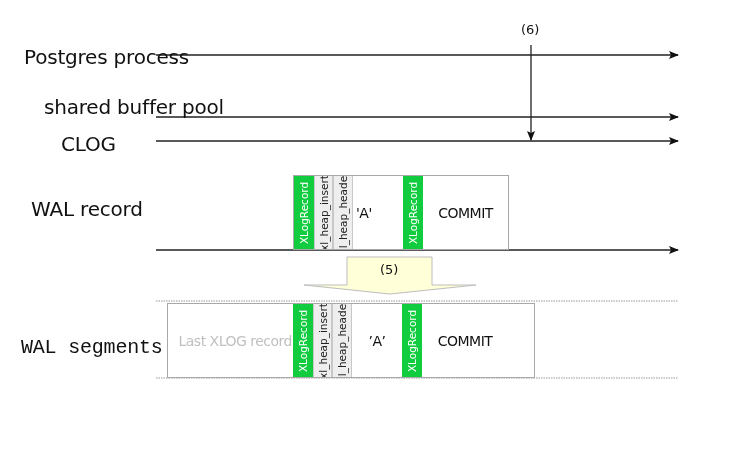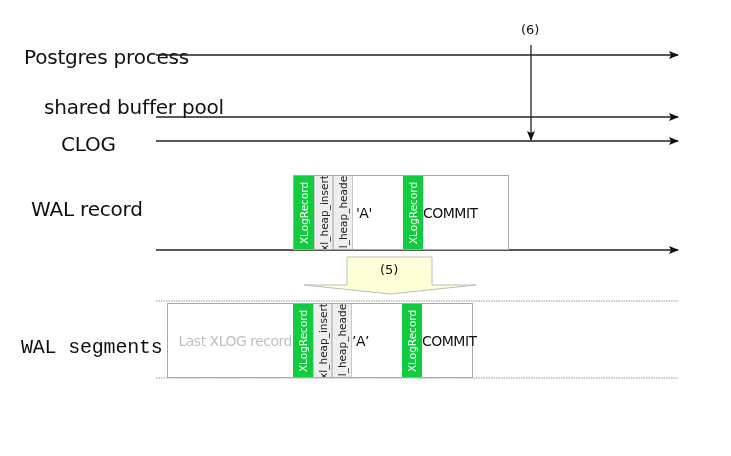--- a/index.html
+++ b/index.html
@@ -7,21 +7,21 @@
          font-family:"DejaVu Sans", sans-serif; color:#111; }
   .label { position:absolute; font-size:20px; white-space:nowrap; letter-spacing:-0.2px; }
   svg.canvas { position:absolute; left:0; top:0; }
   .cell { position:absolute; box-sizing:border-box; overflow:hidden; }
   .vtext { position:absolute; left:50%; top:50%; white-space:nowrap; font-size:10.5px;
            transform:translate(-50%,-50%) rotate(-90deg); }
   .green { background:#12cc3f; color:#ffffff; }
   .grey { background:#eeeeee; color:#222; border-left:1px solid #c8c8c8; border-right:1px solid #c8c8c8; }
   .block { position:absolute; box-sizing:border-box; border:1px solid #a8a8a8; background:#fff; }
   .ctext { position:absolute; left:0; right:0; top:50%; transform:translateY(-50%);
-           font-size:14px; letter-spacing:-0.5px; }
+           text-align:center; font-size:14px; letter-spacing:-0.5px; }
   .step { position:absolute; font-size:13px; }
 </style>
 </head>
 <body>
 
 <svg class="canvas" width="731" height="456">
   <defs>
     <marker id="ah" markerWidth="10" markerHeight="8" refX="9" refY="4" orient="auto" markerUnits="userSpaceOnUse">
       <path d="M0,0 L10,4 L0,8 L2,4 Z" fill="#111"></path>
     </marker>
@@ -59,21 +59,21 @@
     <span class="ctext" style="text-align:left;padding-left:3px;">'A'</span>
   </div>
   <div class="cell green" style="left:109px;top:0;width:20px;height:100%;">
     <span class="vtext">XLogRecord</span>
   </div>
   <div class="cell" style="left:129px;top:0;width:85px;height:100%;">
     <span class="ctext">COMMIT</span>
   </div>
 </div>
 
-<div class="block" style="left:167px;top:303px;width:306px;height:75px;">
+<div class="block" style="left:167px;top:303px;width:368px;height:75px;">
   <div class="cell" style="left:0;top:0;width:125px;height:100%;">
     <span class="ctext" style="color:#c0c0c0;text-align:right;padding-right:1px;left:auto;right:0;">Last XLOG record</span>
   </div>
   <div class="cell green" style="left:125px;top:0;width:20px;height:100%;">
     <span class="vtext">XLogRecord</span>
   </div>
   <div class="cell grey" style="left:145px;top:0;width:19px;height:100%;">
     <span class="vtext">xl_heap_insert</span>
   </div>
   <div class="cell grey" style="left:164px;top:0;width:20px;height:100%;">

